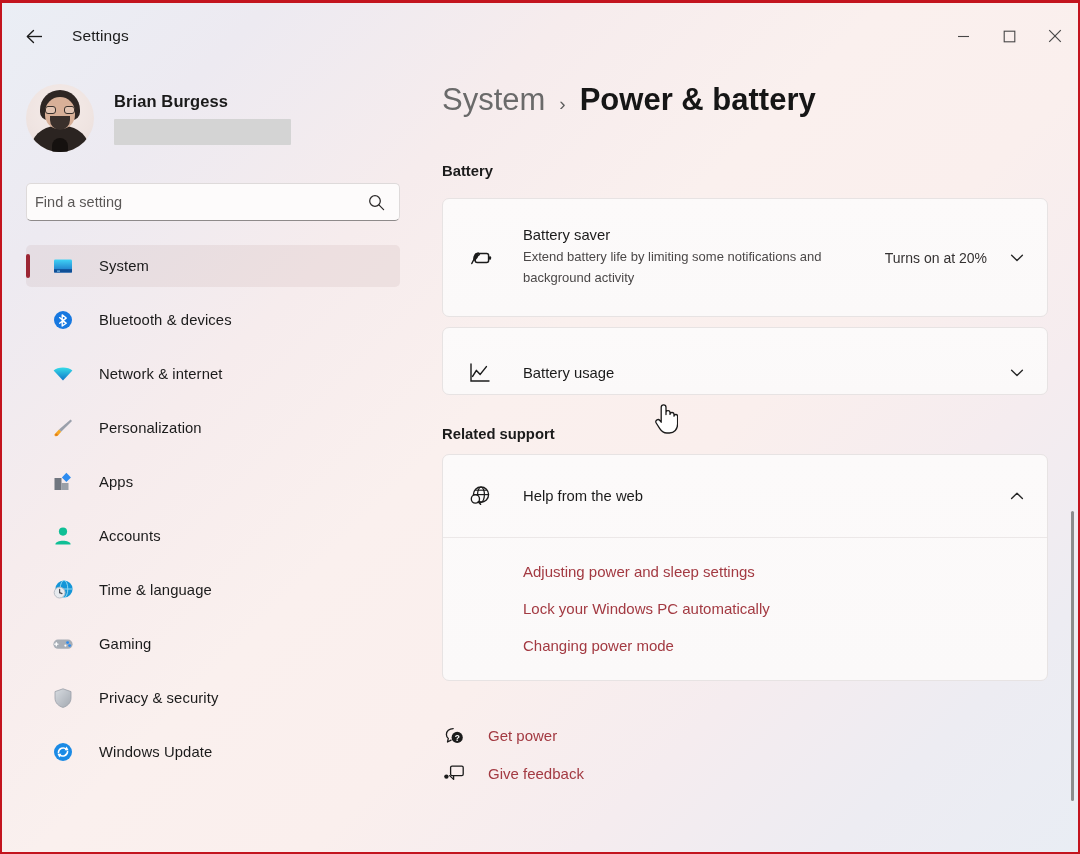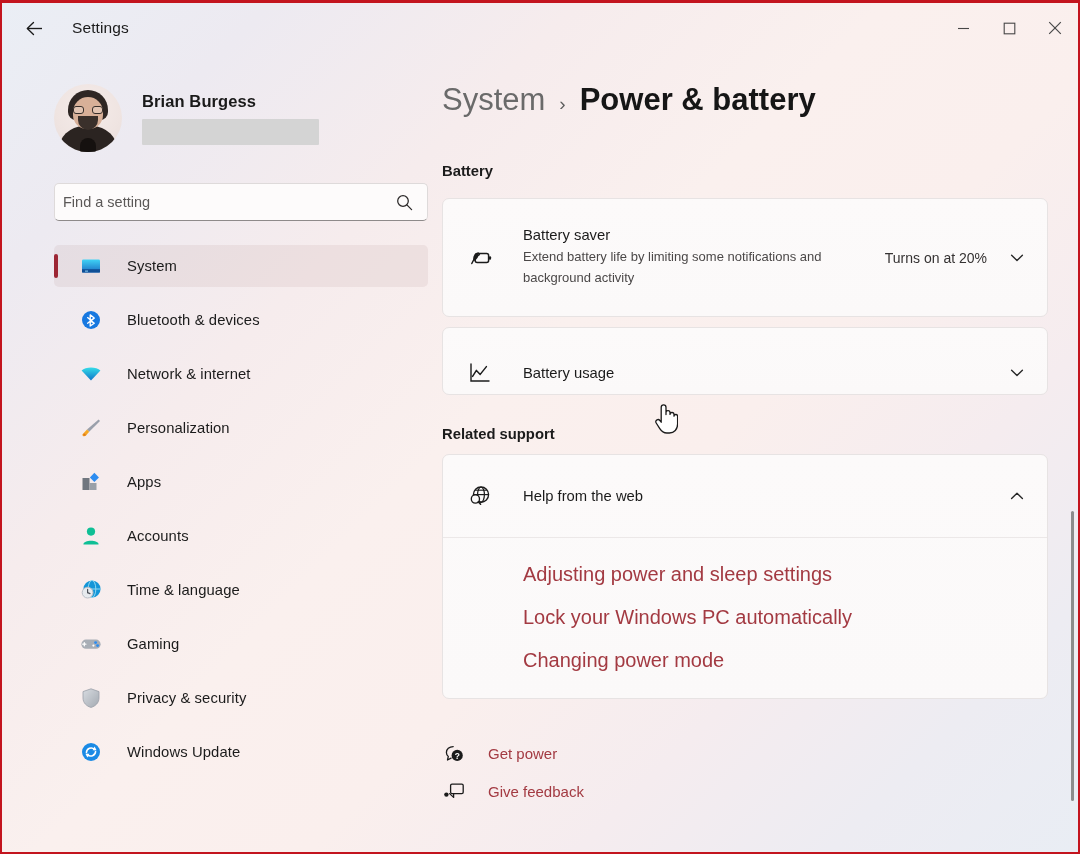--- a/index.html
+++ b/index.html
@@ -28,21 +28,21 @@
         #e9edf4 100%);
     border-top: 3px solid #c3141e;
     border-left: 2px solid #c3141e;
     border-right: 2px solid #c3141e;
     border-bottom: 2px solid #c3141e;
   }
 
   
   #titlebar {
     position: absolute;
-    left: 0; top: 0;
+    left: 0; top: 8px;
     width: 1076px;
     height: 50px;
     display: flex;
     align-items: center;
     z-index: 40;
   }
   #back-button {
     width: 36px; height: 36px;
     margin-left: 14px;
     border-radius: 5px;
@@ -65,21 +65,20 @@
   }
 
   
   #sidebar {
     position: absolute;
     left: 0; top: 50px;
     width: 420px;
     height: 802px;
     padding-left: 24px;
     overflow: hidden;
-    margin-left: 28px;
   }
   #profile {
     display: flex;
     align-items: center;
     margin-top: 28px;
     height: 74px;
   }
   #avatar {
     width: 68px; height: 68px;
     border-radius: 50%;
@@ -264,21 +263,21 @@
   #battery-saver-card .card-row { min-height: 117px; }
   #battery-usage-card { margin-top: 10px; height: 68px; }
   #battery-usage-card .card-row { min-height: 89px; }
   #help-card { margin-top: 12px; }
   #help-card .card-row { min-height: 83px; border-bottom: 1px solid #ece8e8; }
   #help-links { padding: 25px 0 26px 0; }
   .help-link {
     display: block;
     margin-left: 80px;
     margin-bottom: 20px;
-    font-size: 20px;
+    font-size: 15px;
     color: #a33a42;
     text-decoration: none;
     cursor: pointer;
     width: fit-content;
   }
   .help-link:last-child { margin-bottom: 0; }
 
   #footer-links { margin-top: 35px; margin-left: 20px; }
   .footer-link {
     display: flex;

